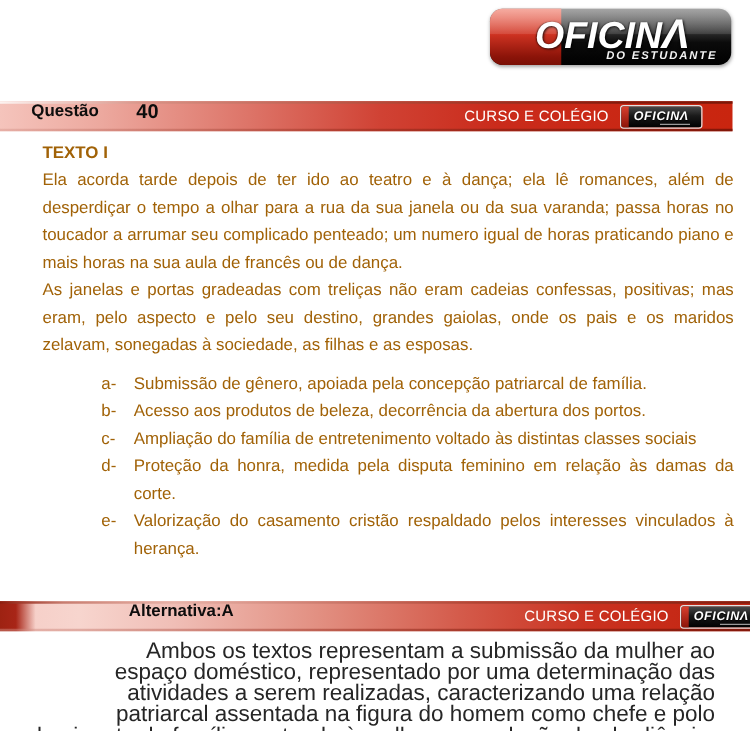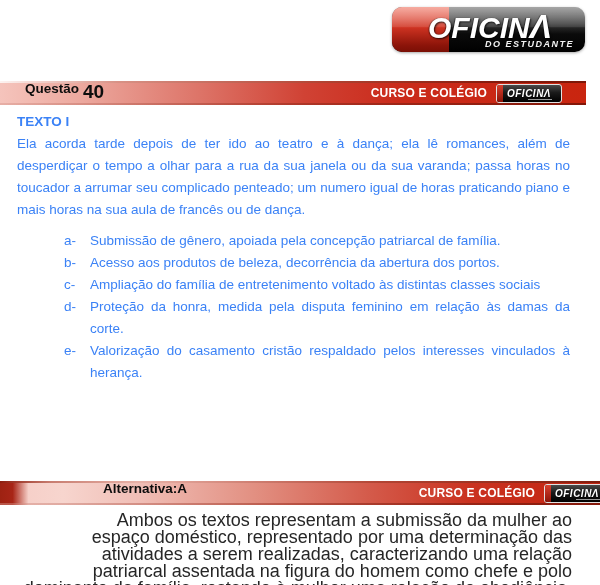--- a/index.html
+++ b/index.html
@@ -58,46 +58,46 @@
     top:481px;
     background:linear-gradient(90deg,#9e2212 0%,#a82517 2%,#f6d0c9 4.5%,#f7d5ce 10%,#f0beb6 22%,#e29082 40%,#d45b4b 58%,#ca3220 74%,#c42613 90%,#bd2410 100%);
     padding-left:48px;
   }
   .bar-a::before {
     content:""; position:absolute; top:0; left:0; right:0; height:2px;
     background:linear-gradient(90deg,#8e1d0e 0%,#c87d70 8%,#e8b3a9 22%,#b24433 60%,#7c1708 100%);
   }
   .bar .label { font-weight:bold; font-size:13.5px; color:#0d0d0d; position:relative; z-index:1; }
   .bar-q .label { margin-left:25px; }
-  .bar-q .qnum  { margin-left:4px; font-weight:bold; font-size:19px; color:#0d0d0d; position:relative; z-index:1; }
+  .bar-q .qnum  { margin-left:30px; font-weight:bold; font-size:16px; color:#0d0d0d; position:relative; z-index:1; }
   .bar-a .label { margin-left:55px; }
   .bar .right { margin-left:auto; margin-right:24px; display:flex; align-items:center; gap:9px; position:relative; z-index:1; }
-  .bar .curso { color:#fff; font-weight:bold; font-size:12px; letter-spacing:.2px; white-space:nowrap; }
+  .bar .curso { color:#fff; font-weight:normal; font-size:12px; letter-spacing:.2px; white-space:nowrap; }
 
   
   .badge {
     position:relative; width:64px; height:17px; border-radius:3px;
     background:linear-gradient(180deg,#4a4a4a 0%,#1a1a1a 45%,#000 100%);
     border:1px solid #e2e2e2; overflow:hidden;
     display:flex; align-items:center; justify-content:center;
   }
   .badge .red-sliver {
     position:absolute; left:0; top:0; bottom:0; width:6px;
     background:linear-gradient(180deg,#d9402e 0%,#8c1409 100%);
   }
   .badge .wordmark {
     font-style:italic; font-weight:bold; font-size:10px; color:#fff;
     letter-spacing:.5px; position:relative; z-index:1; text-shadow:0 1px 1px #000; white-space:nowrap;
   }
   .badge .underline { position:absolute; bottom:2px; right:9px; width:24px; height:1px; background:#9a9a9a; }
 
   
   .content {
-    position:absolute; top:111px; left:17px; width:553px;
-    color:#3b82f6; font-size:13.5px; line-height:22px;
+    position:absolute; top:111px; left:34px; width:553px;
+    color:#a16207; font-size:13.5px; line-height:22px;
   }
   .t-head { font-weight:bold; }
   .t-body { text-align:justify; }
   .q-block { margin-left:47px; margin-top:9px; }
   .opt { display:flex; }
   .opt .letter { flex:0 0 26px; }
   .opt .text { flex:1; text-align:justify; }
 
   
   .expl {
@@ -126,20 +126,21 @@
         <span class="red-sliver"></span>
         <span class="wordmark"><span class="brand-main">OFICIN</span><span class="brand-a">Λ</span></span>
         <span class="underline"></span>
       </span>
     </span>
   </div>
 
   <div class="content">
     <div class="t-head">TEXTO I</div>
     <div class="t-body">Ela acorda tarde depois de ter ido ao teatro e à dança; ela lê romances, além de desperdiçar o tempo a olhar para a rua da sua janela ou da sua varanda; passa horas no toucador a arrumar seu complicado penteado; um numero igual de horas praticando piano e mais horas na sua aula de francês ou de dança.</div>
+    <div class="t-body">As janelas e portas gradeadas com treliças não eram cadeias confessas, positivas; mas eram, pelo aspecto e pelo seu destino, grandes gaiolas, onde os pais e os maridos zelavam, sonegadas à sociedade, as filhas e as esposas.</div>
 
     <div class="q-block">
       <div class="opt">
         <span class="letter">a-</span>
         <span class="text">Submissão de gênero, apoiada pela concepção patriarcal de família.</span>
       </div>
       <div class="opt">
         <span class="letter">b-</span>
         <span class="text">Acesso aos produtos de beleza, decorrência da abertura dos portos.</span>
       </div>

